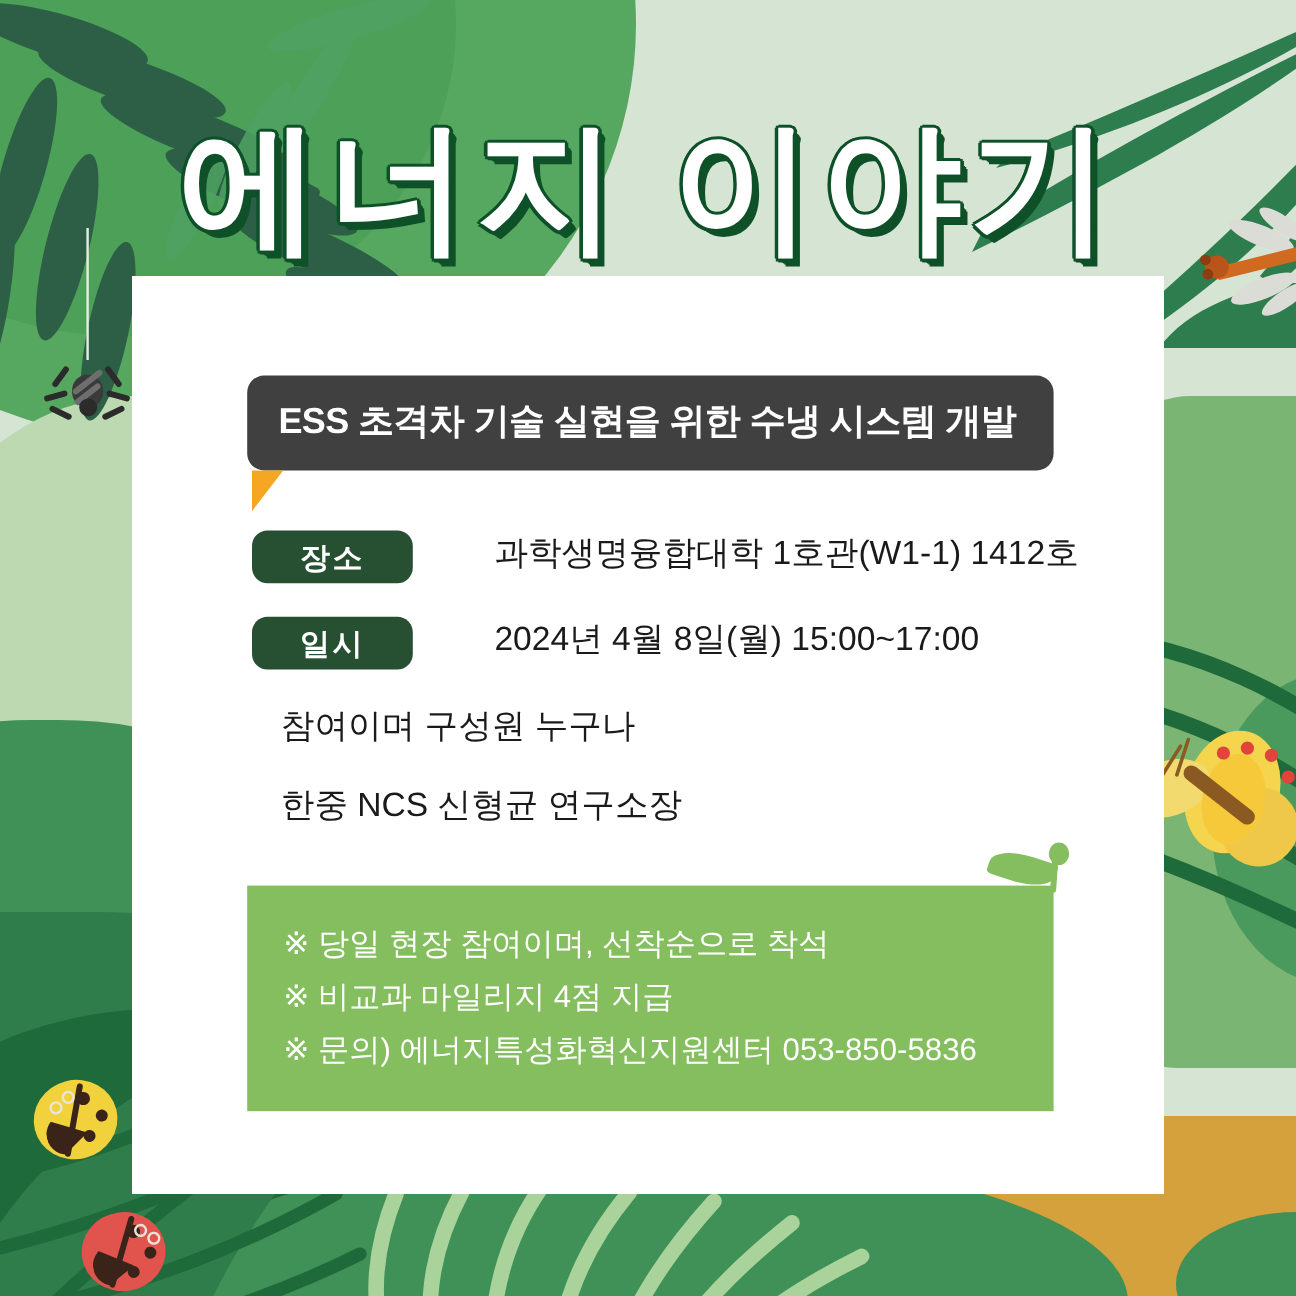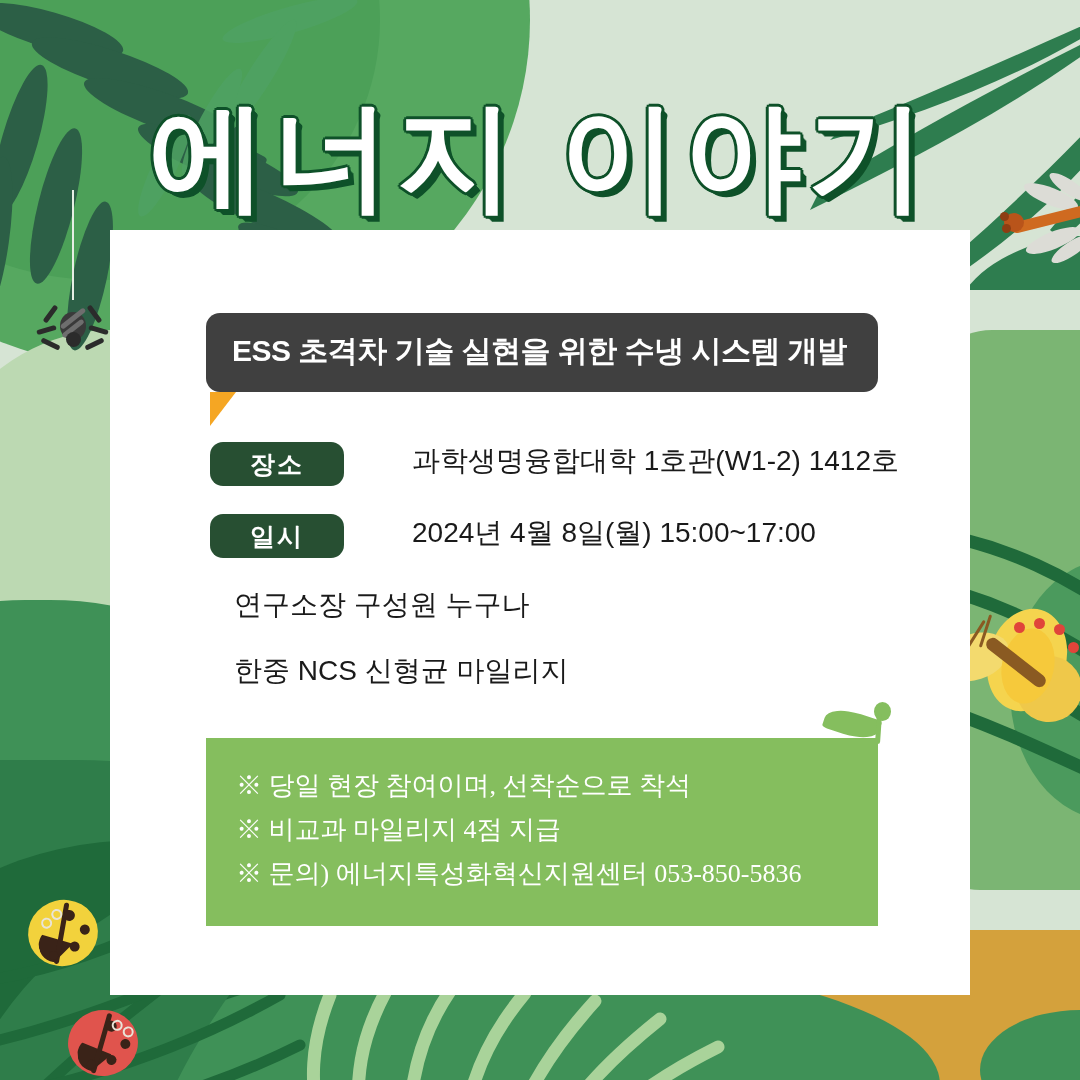--- a/index.html
+++ b/index.html
@@ -81,21 +81,21 @@
   
   .info{position:absolute;left:100px;top:212px;width:700px;}
   .row{display:flex;margin-bottom:28px;gap:44px;}
   .pill{width:134px;height:44px;border-radius:13px;background:#274f32;color:#ffffff;
         display:flex;align-items:center;justify-content:center;
         font-size:25px;font-weight:bold;flex:0 0 auto;letter-spacing:2px;}
   .rowval{margin-left:24px;font-size:28px;color:#1a1a1a;white-space:nowrap;}
 
   
   .notes{position:absolute;left:96px;top:508px;width:672px;background:#85be5e;
-         padding:26px 44px 30px 30px;box-sizing:border-box;font-family:Liberation Serif, serif;}
+         padding:26px 44px 30px 30px;box-sizing:border-box;}
   .note-line{color:#ffffff;font-size:26px;line-height:44px;white-space:nowrap;}
 
   .sprout{position:absolute;}
   .sprout .leaf{position:absolute;background:#85be5e;border-radius:60% 10% 60% 10%;}
   .sprout .bud{position:absolute;width:17px;height:19px;border-radius:50%;background:#85be5e;}
   .sprout .stalk{position:absolute;width:5px;height:30px;background:#85be5e;border-radius:3px;}
 </style>
 </head>
 <body>
 
@@ -254,31 +254,31 @@
     <div class="banner-wrap">
       <div class="banner">
         <div class="banner-text">ESS 초격차 기술 실현을 위한 수냉 시스템 개발</div>
         <div class="banner-tail"></div>
       </div>
     </div>
 
     <div class="info">
       <div class="row">
         <div class="pill">장소</div>
-        <div class="rowval">과학생명융합대학 1호관(W1-2) 1412호</div>
+        <div class="rowval">과학생명융합대학 1호관(W1-1) 1412호</div>
       </div>
       <div class="row">
         <div class="pill">일시</div>
         <div class="rowval">2024년 4월 8일(월) 15:00~17:00</div>
       </div>
       <div class="row">
-        <div class="rowval">연구소장 구성원 누구나</div>
-      </div>
-      <div class="row">
-        <div class="rowval">한중 NCS 신형균 마일리지</div>
+        <div class="rowval">참여이며 구성원 누구나</div>
+      </div>
+      <div class="row">
+        <div class="rowval">한중 NCS 신형균 연구소장</div>
       </div>
     </div>
 
     <div class="sprout" style="left:714px;top:472px;">
       <div class="leaf" style="left:0px;top:10px;width:56px;height:24px;transform:rotate(18deg);"></div>
       <div class="bud" style="left:50px;top:0px;"></div>
       <div class="stalk" style="left:52px;top:12px;transform:rotate(4deg);"></div>
     </div>
     <div class="sprout" style="left:700px;top:638px;">
       <div class="leaf" style="left:0px;top:0px;width:56px;height:24px;transform:rotate(-22deg);"></div>

